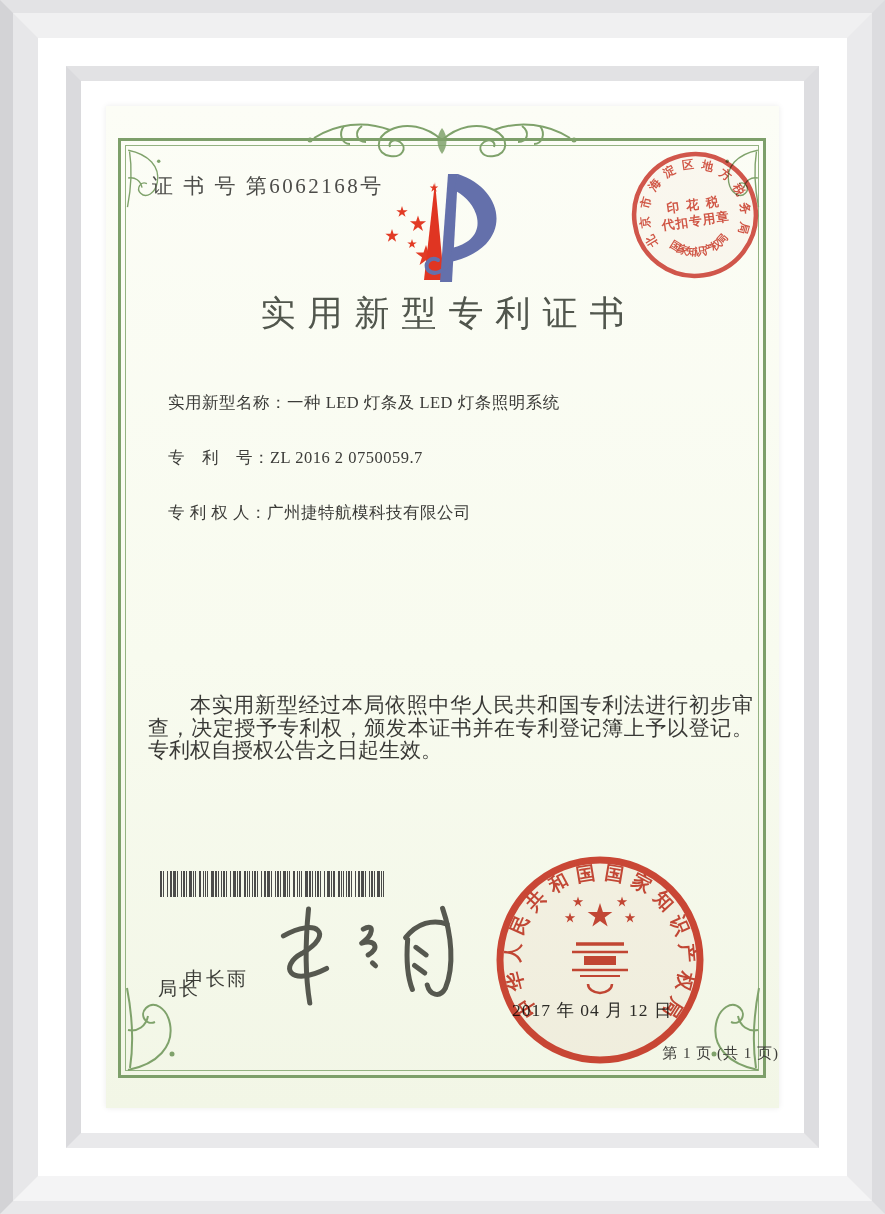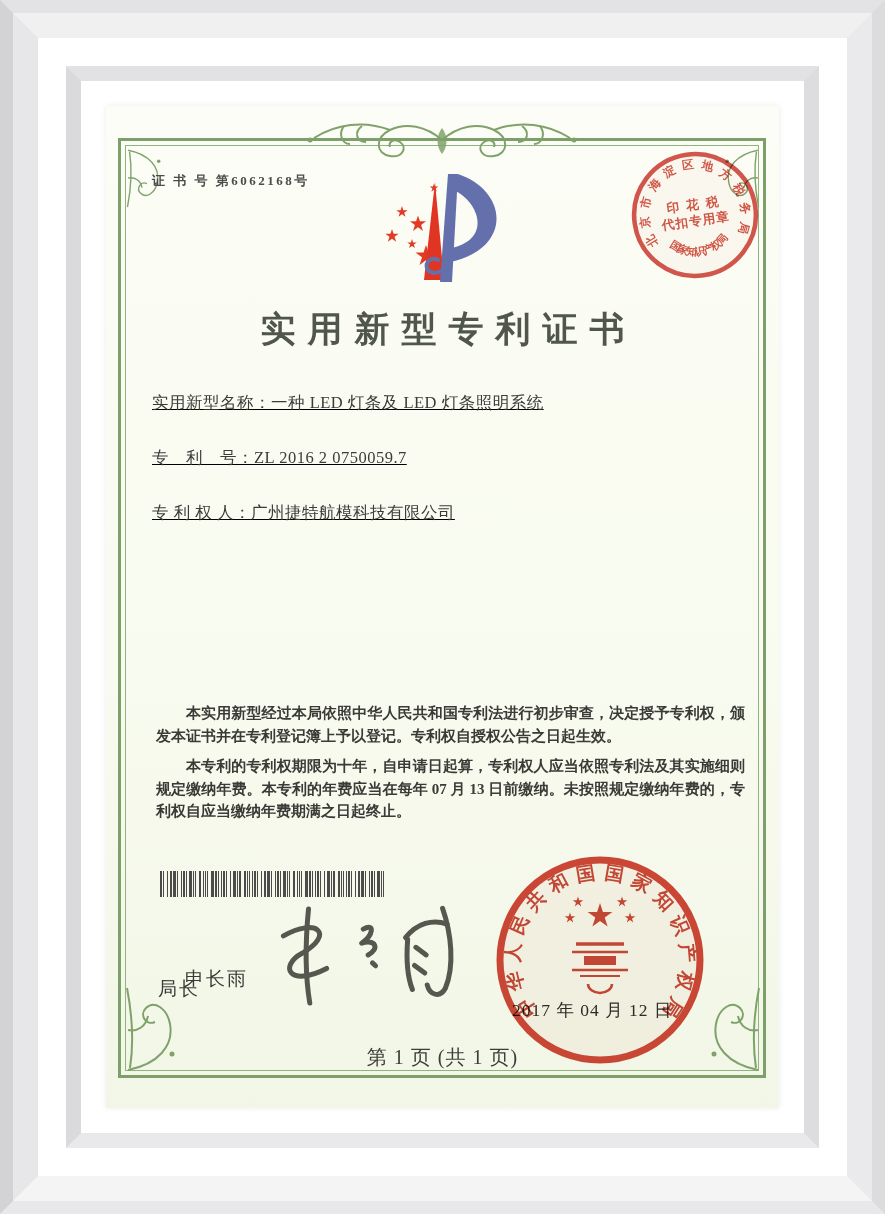--- a/index.html
+++ b/index.html
@@ -25,45 +25,45 @@
     box-shadow:0 0 6px rgba(0,0,0,0.08);
   }
   .gborder{position:absolute;left:12px;right:13px;top:32px;bottom:30px;
     border:3px solid #7d9f6a;}
   .gborder-inner{position:absolute;left:19px;right:20px;top:39px;bottom:37px;
     border:1px solid #93b281;}
   .orn{position:absolute;pointer-events:none;}
   .orn.tr{transform:scaleX(-1);}
   .orn.bl{transform:scaleY(-1);}
   .orn.br{transform:scale(-1,-1);}
-  .cert-number{position:absolute;left:46px;top:66px;font-size:13px;
-    letter-spacing:2.5px;color:#4c4c49;font-weight:bold;}
+  .cert-number{position:absolute;left:46px;top:66px;font-size:21px;
+    letter-spacing:2.5px;color:#4c4c49;}
   .logo{position:absolute;left:272px;top:62px;}
-  .title{position:absolute;left:0;right:0;top:184px;margin:16px;text-align:center;
-    font-size:35px;font-weight:700;letter-spacing:12px;text-indent:12px;
+  .title{position:absolute;left:0;right:0;top:184px;margin:0;text-align:center;
+    font-size:35px;font-weight:400;letter-spacing:12px;text-indent:12px;
     color:#51564d;}
-  .fields{position:absolute;left:46px;top:286px;width:600px;text-decoration:underline;}
+  .fields{position:absolute;left:62px;top:286px;width:600px;}
   .field-row{height:55px;font-size:16.5px;color:#3b3b38;letter-spacing:0.5px;}
   .paras{position:absolute;left:42px;top:588px;width:605px;}
-  .paras p{margin:8px;text-indent:2em;text-align:justify;font-size:15px;
-    line-height:22.5px;color:#3a3a37;font-weight:bold;}
+  .paras p{margin:0;text-indent:2em;text-align:justify;font-size:21px;
+    line-height:22.5px;color:#3a3a37;}
   .barcode{position:absolute;left:52px;top:764px;opacity:0.85;}
   .officer-title{position:absolute;left:52px;top:870px;font-size:19px;
     color:#3a3b36;letter-spacing:2px;
     font-family:"Liberation Sans","DejaVu Sans",sans-serif;}
   .officer-name{position:absolute;left:52px;top:860px;font-size:19px;
     color:#3a3b36;letter-spacing:2px;
     font-family:Liberation Mono, monospace;margin-left:27px;}
   .signature{position:absolute;left:142px;top:787px;transform:rotate(-2deg);}
   .seal-date{position:absolute;left:406px;top:892px;width:210px;font-size:17.5px;
     letter-spacing:1px;color:#2c2c28;z-index:2;}
   .seal{position:absolute;left:386px;top:746px;mix-blend-mode:multiply;
     opacity:0.93;z-index:3;}
-  .footer{position:absolute;left:0;right:0;top:938px;text-align:center;
-    font-size:20px;color:#3c3c39;letter-spacing:1px;}
+  .footer{position:absolute;left:0;right:0;top:938px;text-align:right;
+    font-size:15px;color:#3c3c39;letter-spacing:1px;}
   .tax-stamp{position:absolute;left:518px;top:38px;transform:rotate(-8deg);
     mix-blend-mode:multiply;opacity:0.9;z-index:3;}
   .defs-holder{position:absolute;width:0;height:0;overflow:hidden;}
 </style>
 </head>
 <body>
 
 <svg class="defs-holder" aria-hidden="true">
   <defs>
     <path id="star5" d="M0,-1 L0.2245,-0.309 L0.9511,-0.309 L0.3633,0.118 L0.5878,0.809 L0,0.382 L-0.5878,0.809 L-0.3633,0.118 L-0.9511,-0.309 L-0.2245,-0.309 Z"></path>
@@ -140,21 +140,20 @@
         <div class="field-row">
           <span>专　利　号：</span><span>ZL 2016 2 0750059.7</span>
         </div>
         <div class="field-row">
           <span>专 利 权 人：</span><span>广州捷特航模科技有限公司</span>
         </div>
       </div>
 
       <div class="paras">
         <p>本实用新型经过本局依照中华人民共和国专利法进行初步审查，决定授予专利权，颁发本证书并在专利登记簿上予以登记。专利权自授权公告之日起生效。</p>
-        <p>本专利的专利权期限为十年，自申请日起算，专利权人应当依照专利法及其实施细则规定缴纳年费。本专利的年费应当在每年 07 月 13 日前缴纳。未按照规定缴纳年费的，专利权自应当缴纳年费期满之日起终止。</p>
       </div>
 
       <svg id="barcode-svg" class="barcode" width="232" height="28" viewBox="0 0 232 28">
           <rect x="2" y="1" width="2" height="26" fill="#2e2e2e"></rect>
           <rect x="5" y="1" width="1" height="26" fill="#2e2e2e"></rect>
           <rect x="9" y="1" width="1" height="26" fill="#2e2e2e"></rect>
           <rect x="12" y="1" width="2" height="26" fill="#2e2e2e"></rect>
           <rect x="15" y="1" width="3" height="26" fill="#2e2e2e"></rect>
           <rect x="19" y="1" width="1" height="26" fill="#2e2e2e"></rect>
           <rect x="23" y="1" width="1" height="26" fill="#2e2e2e"></rect>

